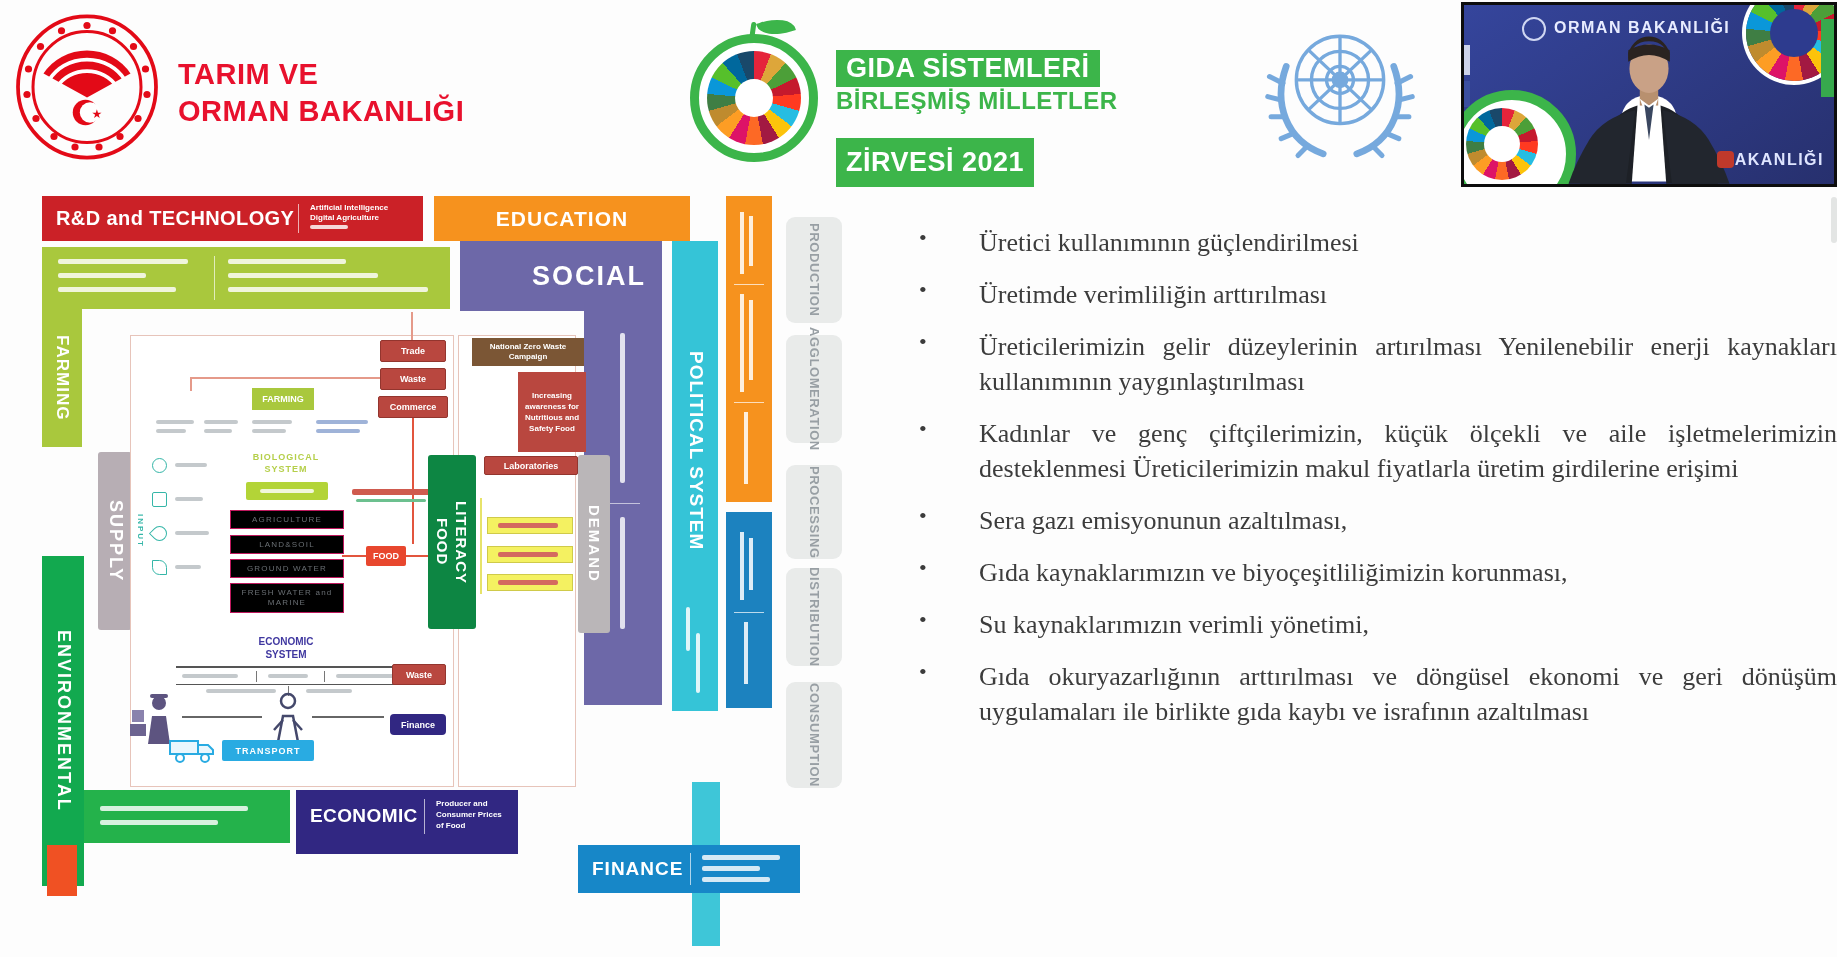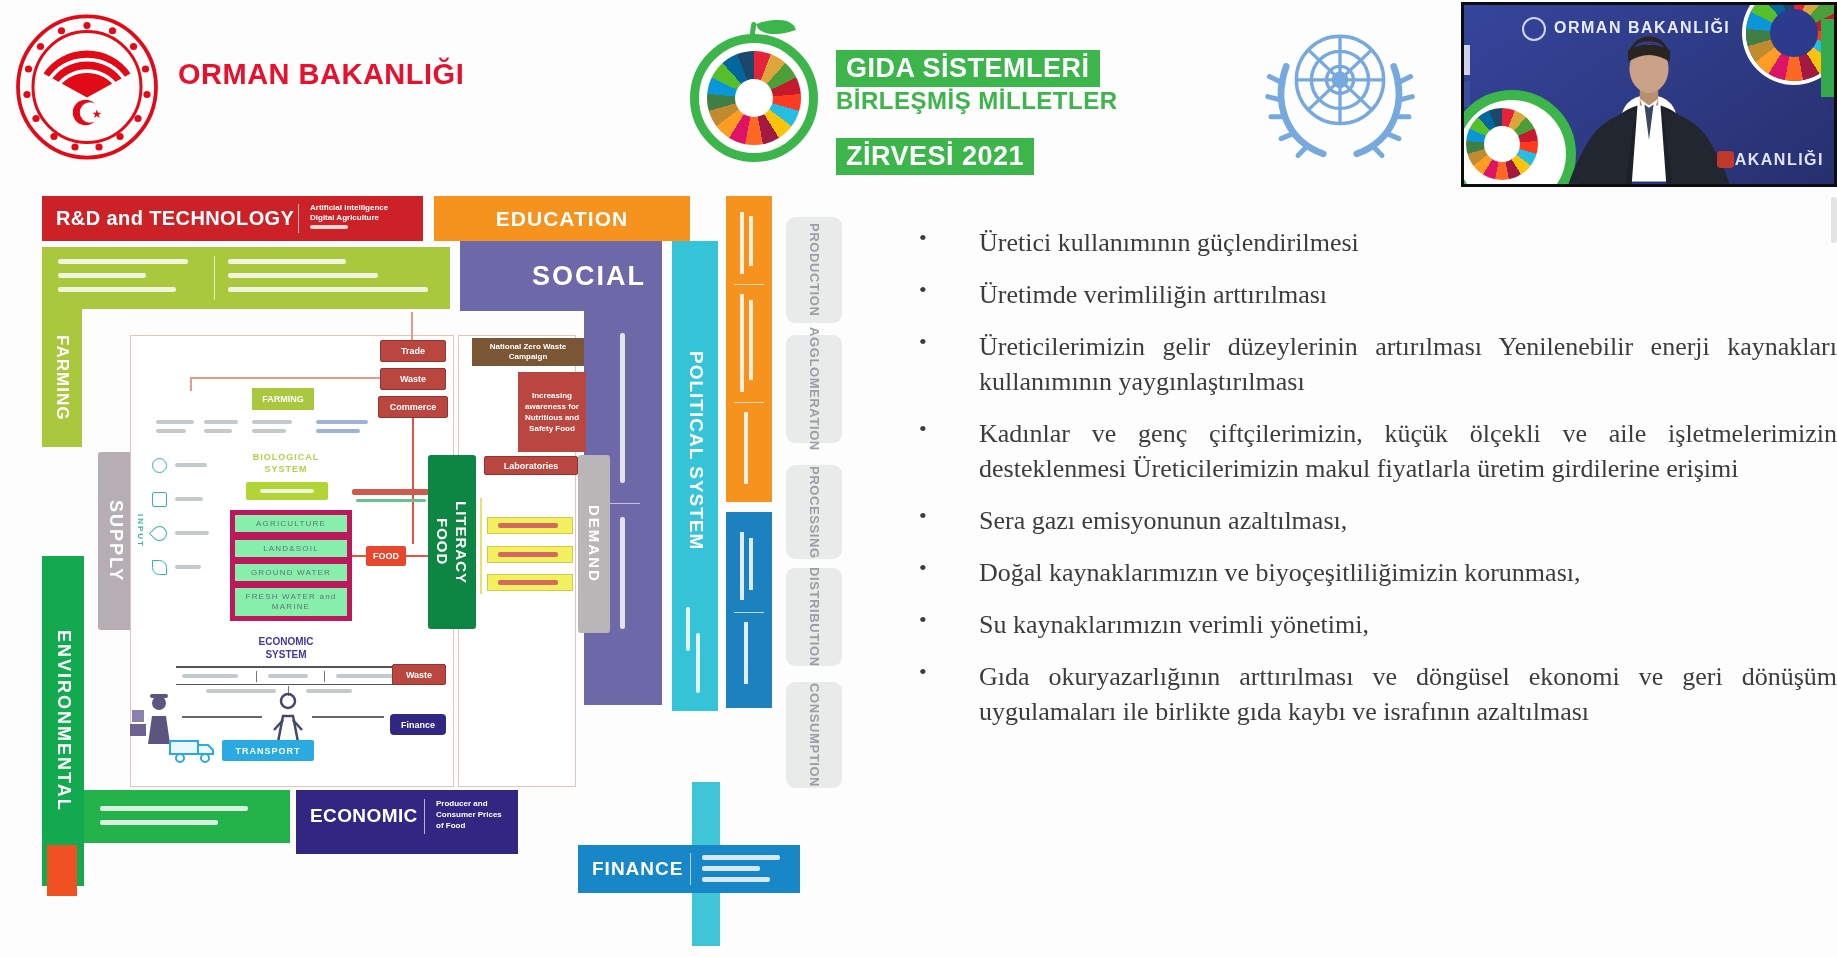--- a/index.html
+++ b/index.html
@@ -4,21 +4,21 @@
 <style>
   html,body{margin:0;padding:0;background:#fff;width:1837px;height:957px;overflow:hidden;}
   .page{position:relative;width:1837px;height:957px;background:#fdfdfd;font-family:"Liberation Sans",sans-serif;}
   .abs{position:absolute;}
   .vt{writing-mode:vertical-rl;text-orientation:mixed;}
   .flexc{display:flex;align-items:center;justify-content:center;}
   .ph{position:absolute;background:rgba(255,255,255,.82);border-radius:2px;height:5px;}
   .phd{position:absolute;background:#c4c9cc;border-radius:2px;height:5px;}
   .node{position:absolute;display:flex;align-items:center;justify-content:center;color:#fff;text-align:center;}
   .rnode{background:#b9473f;border:1px solid #93352e;border-radius:2px;font-weight:bold;font-size:9px;}
-  .obox{position:absolute;background:#86efac;border:5px solid #be185d;color:#6a6f74;font-size:8px;letter-spacing:1.2px;display:flex;align-items:center;justify-content:center;text-align:center;}
+  .obox{position:absolute;background:#000000;border:1px solid #be185d;color:#6a6f74;font-size:8px;letter-spacing:1.2px;display:flex;align-items:center;justify-content:center;text-align:center;}
   .stage{position:absolute;left:786px;width:56px;background:#e9ebea;border-radius:9px;display:flex;align-items:center;justify-content:center;}
   .stage span{writing-mode:vertical-rl;color:#989fa4;font-weight:bold;font-size:13px;letter-spacing:.6px;}
   .barlabel{color:#fff;font-weight:bold;letter-spacing:.4px;}
   .divider{position:absolute;width:1px;background:rgba(255,255,255,.65);}
   .title{font-family:"Liberation Serif",serif;font-weight:bold;font-size:33px;line-height:43px;color:#b01319;}
   .bullet{display:flex;margin-top:17px;}
   .bdot{width:60px;padding-left:16px;font-size:22px;color:#3c3c3c;font-family:"Liberation Serif",serif;}
   .btext{flex:1;text-align:justify;font-size:26px;line-height:35px;color:#3c3c3c;font-family:"Liberation Serif",serif;}
   .sdgwheel{border-radius:50%;background:conic-gradient(#e5243b 0 21deg,#dda63a 21deg 42deg,#4c9f38 42deg 64deg,#c5192d 64deg 85deg,#ff3a21 85deg 106deg,#26bde2 106deg 127deg,#fcc30b 127deg 148deg,#a21942 148deg 169deg,#fd6925 169deg 191deg,#dd1367 191deg 212deg,#fd9d24 212deg 233deg,#bf8b2e 233deg 254deg,#3f7e44 254deg 275deg,#0a97d9 275deg 296deg,#56c02b 296deg 318deg,#00689d 318deg 339deg,#19486a 339deg 360deg);}
   .wheelhole{position:absolute;background:#fff;border-radius:50%;}
@@ -49,34 +49,35 @@
         <circle cx="33" cy="12.5" r="2.4"></circle>
     </g>
     <path d="M50,57 L21,41 A34,32 0 0 1 79,41 Z" fill="#e30a17"></path>
     <path d="M25,45 A29,27 0 0 1 75,45" fill="none" stroke="#fff" stroke-width="2.5"></path>
     <path d="M30,50 A23,21 0 0 1 70,50" fill="none" stroke="#fff" stroke-width="2.5"></path>
     <circle cx="49" cy="67" r="8.5" fill="#e30a17"></circle>
     <circle cx="52" cy="67" r="6.8" fill="#fff"></circle>
     <text x="53" y="70.5" font-size="8" fill="#e30a17" font-family="DejaVu Sans">★</text>
   </svg>
   <div class="abs" style="left:178px;top:56px;color:#e8112d;font-weight:bold;font-size:29px;line-height:37px;letter-spacing:.5px;">
+    <div>TARIM VE</div>
     <div>ORMAN BAKANLIĞI</div>
   </div>
 
   <div class="abs" style="left:690px;top:34px;width:126px;height:126px;">
     <div class="abs" style="left:60px;top:-12px;width:5px;height:22px;background:#3cb54a;border-radius:3px;transform:rotate(8deg);"></div>
     <div class="abs" style="left:68px;top:-16px;width:36px;height:18px;background:#3cb54a;border-radius:0 90% 0 90%;transform:rotate(-18deg);"></div>
     <div class="abs" style="left:0;top:0;width:110px;height:110px;border:9px solid #3cb54a;border-radius:50%;background:#fff;"></div>
     <div class="abs sdgwheel" style="left:17px;top:17px;width:94px;height:94px;"></div>
     <div class="wheelhole" style="left:45px;top:45px;width:38px;height:38px;"></div>
   </div>
   <div class="abs" style="left:836px;top:44px;">
     <div style="display:inline-block;margin-top:6px;background:#3cb54a;color:#fff;font-weight:bold;font-size:27px;padding:3px 10px;letter-spacing:.5px;">GIDA SİSTEMLERİ</div>
     <div style="color:#3cb54a;font-weight:bold;font-size:24px;letter-spacing:.5px;">BİRLEŞMİŞ MİLLETLER</div><br>
-    <div style="display:inline-block;margin-top:5px;background:#3cb54a;color:#fff;font-weight:bold;font-size:27px;padding:3px 10px;letter-spacing:.5px;">ZİRVESİ 2021</div>
+    <div style="display:inline-block;margin-top:5px;background:#3cb54a;color:#fff;font-weight:bold;font-size:27px;padding:9px 10px;letter-spacing:.5px;">ZİRVESİ 2021</div>
   </div>
 
   <svg class="abs" style="left:1256px;top:16px;" width="168" height="158" viewBox="0 0 100 94">
     <g stroke="#76a9dd" fill="none" stroke-width="2">
       <circle cx="50" cy="38" r="26"></circle>
       <circle cx="50" cy="38" r="17"></circle>
       <circle cx="50" cy="38" r="8"></circle>
       <line x1="24" y1="38" x2="76" y2="38"></line>
       <line x1="50" y1="12" x2="50" y2="64"></line>
       <line x1="31" y1="20" x2="69" y2="56"></line>
@@ -356,21 +357,21 @@
     <div class="bullet">
         <span class="bdot">•</span>
         <span class="btext">Kadınlar ve genç çiftçilerimizin, küçük ölçekli ve aile işletmelerimizin desteklenmesi Üreticilerimizin makul fiyatlarla üretim girdilerine erişimi</span>
       </div>
     <div class="bullet">
         <span class="bdot">•</span>
         <span class="btext">Sera gazı emisyonunun azaltılması,</span>
       </div>
     <div class="bullet">
         <span class="bdot">•</span>
-        <span class="btext">Doğal kaynaklarımızın ve biyoçeşitliliğimizin korunması,</span>
+        <span class="btext">Gıda kaynaklarımızın ve biyoçeşitliliğimizin korunması,</span>
       </div>
     <div class="bullet">
         <span class="bdot">•</span>
         <span class="btext">Su kaynaklarımızın verimli yönetimi,</span>
       </div>
     <div class="bullet">
         <span class="bdot">•</span>
         <span class="btext">Gıda okuryazarlığının arttırılması ve döngüsel ekonomi ve geri dönüşüm uygulamaları ile birlikte gıda kaybı ve israfının azaltılması</span>
       </div>
   </div>

